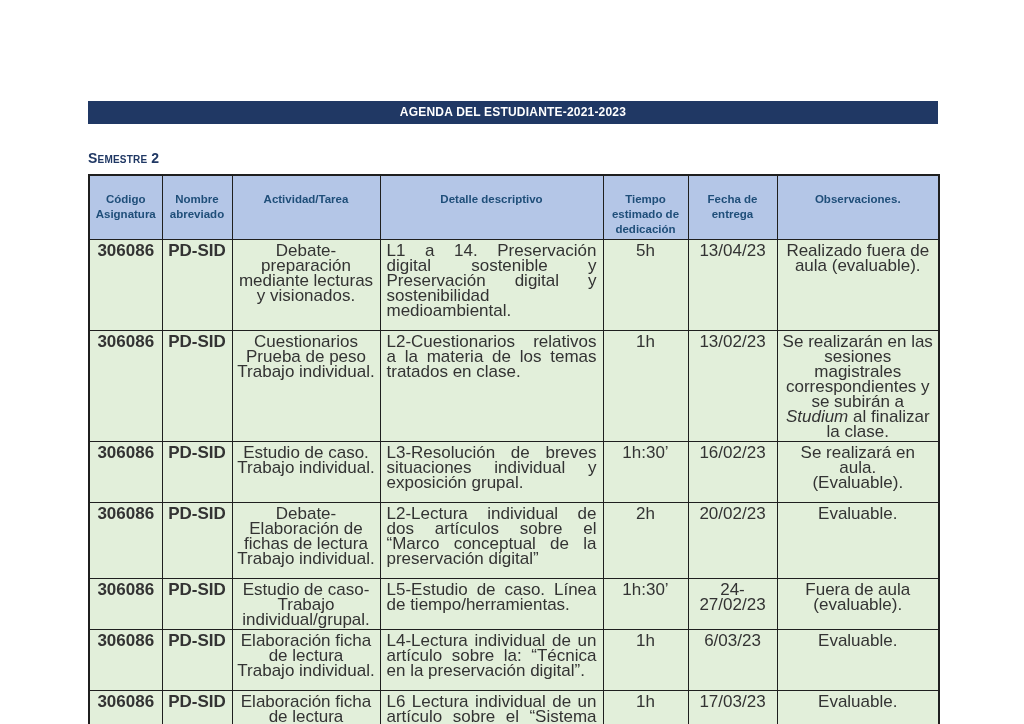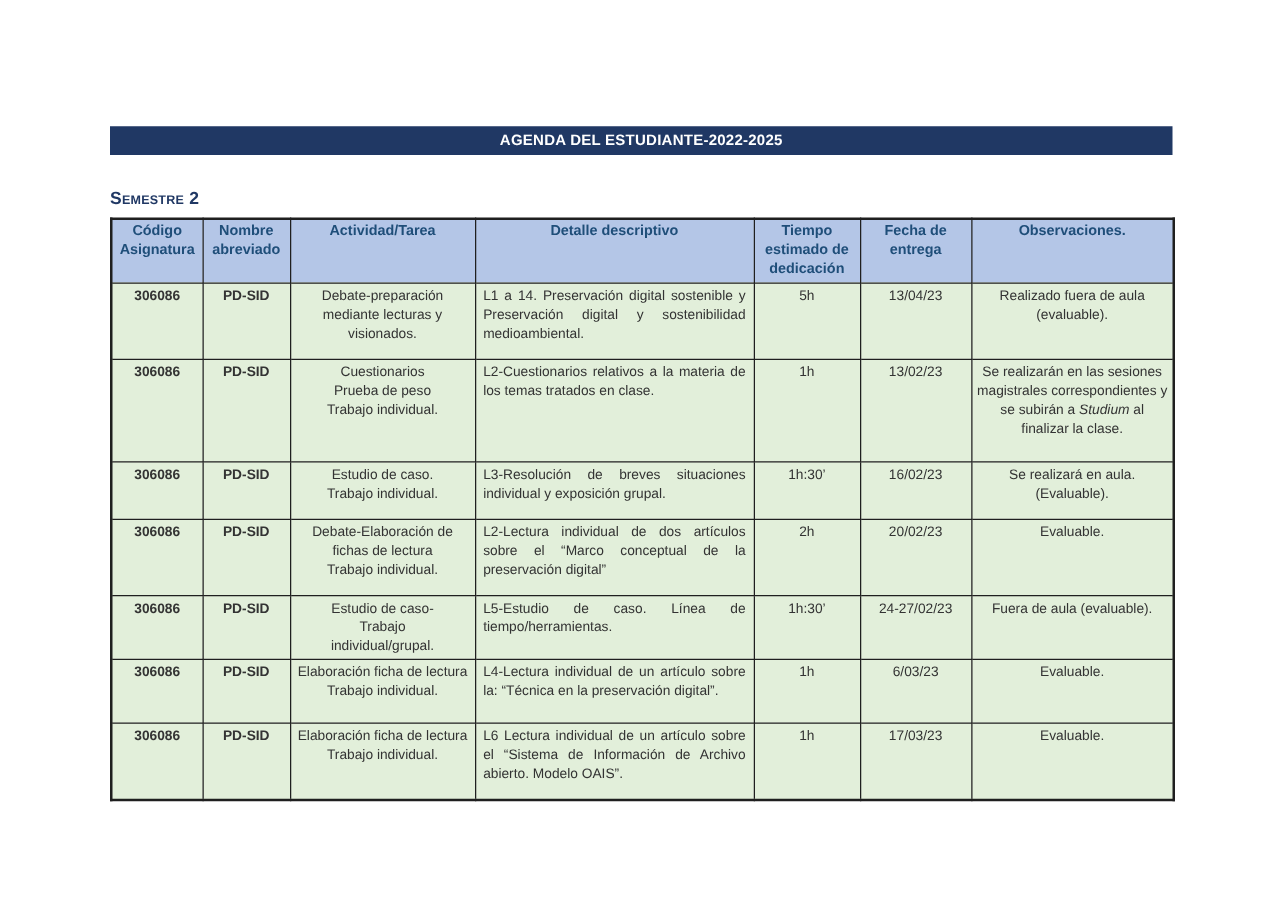--- a/index.html
+++ b/index.html
@@ -45,48 +45,48 @@
   }
   table{border-width:2px;}
 
   th{
     background:var(--header-bg);
     color:var(--header-text);
     font-size:11.5px;
     font-weight:bold;
     vertical-align:top;
     text-align:center;
-    padding:2px 2px 2px 2px;
+    padding:16px 2px 2px 2px;
     white-space:pre-line;
     line-height:15px;
   }
   td{
     background:var(--row-bg);
     color:var(--body-text);
-    font-size:11px;
+    font-size:17px;
     line-height:15px;
     vertical-align:top;
     text-align:center;
     padding:3px 4px 2px 4px;
     white-space:pre-line;
   }
   td.c-cod, td.c-nom{font-weight:bold;}
   td.c-det{
     text-align:justify;
     padding:3px 6px 12px 6px;
   }
   i{font-style:italic;text-align:right;}
 </style>
 </head>
 <body>
 
 <div class="page">
 
   <div class="title-bar">
-    <span>AGENDA DEL ESTUDIANTE-2022-2025</span>
+    <span>AGENDA DEL ESTUDIANTE-2021-2023</span>
   </div>
 
   <div class="section-heading">Semestre 2</div>
 
   <table>
     <colgroup>
       <col style="width:73px">
         <col style="width:70px">
         <col style="width:148px">
       <col style="width:223px">

